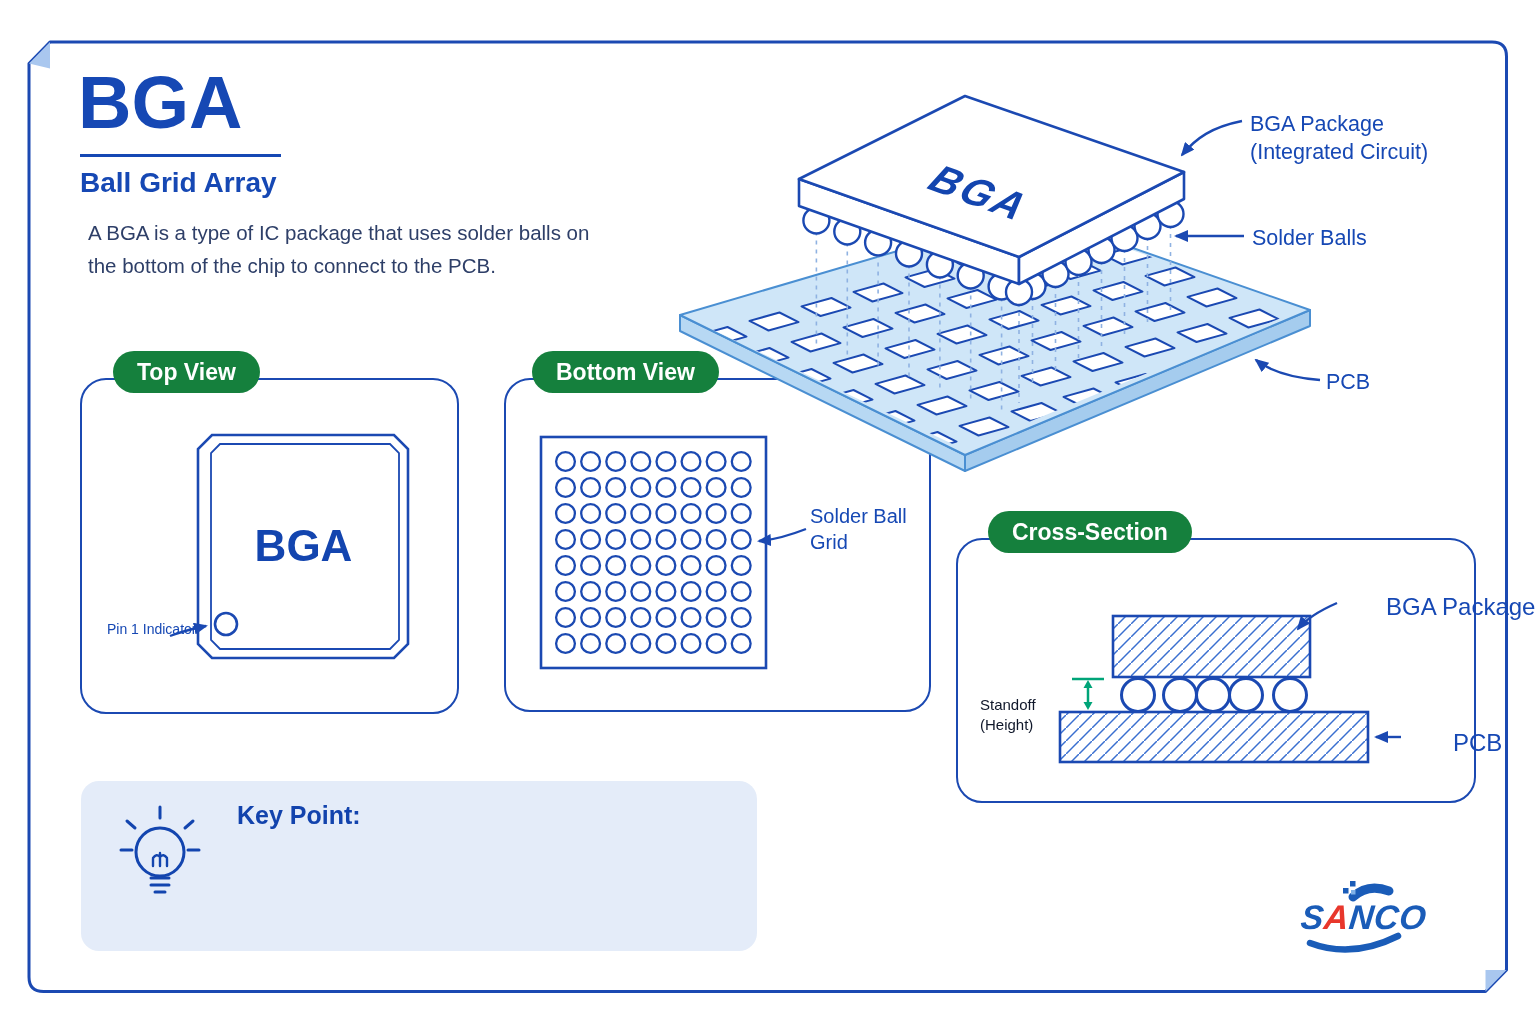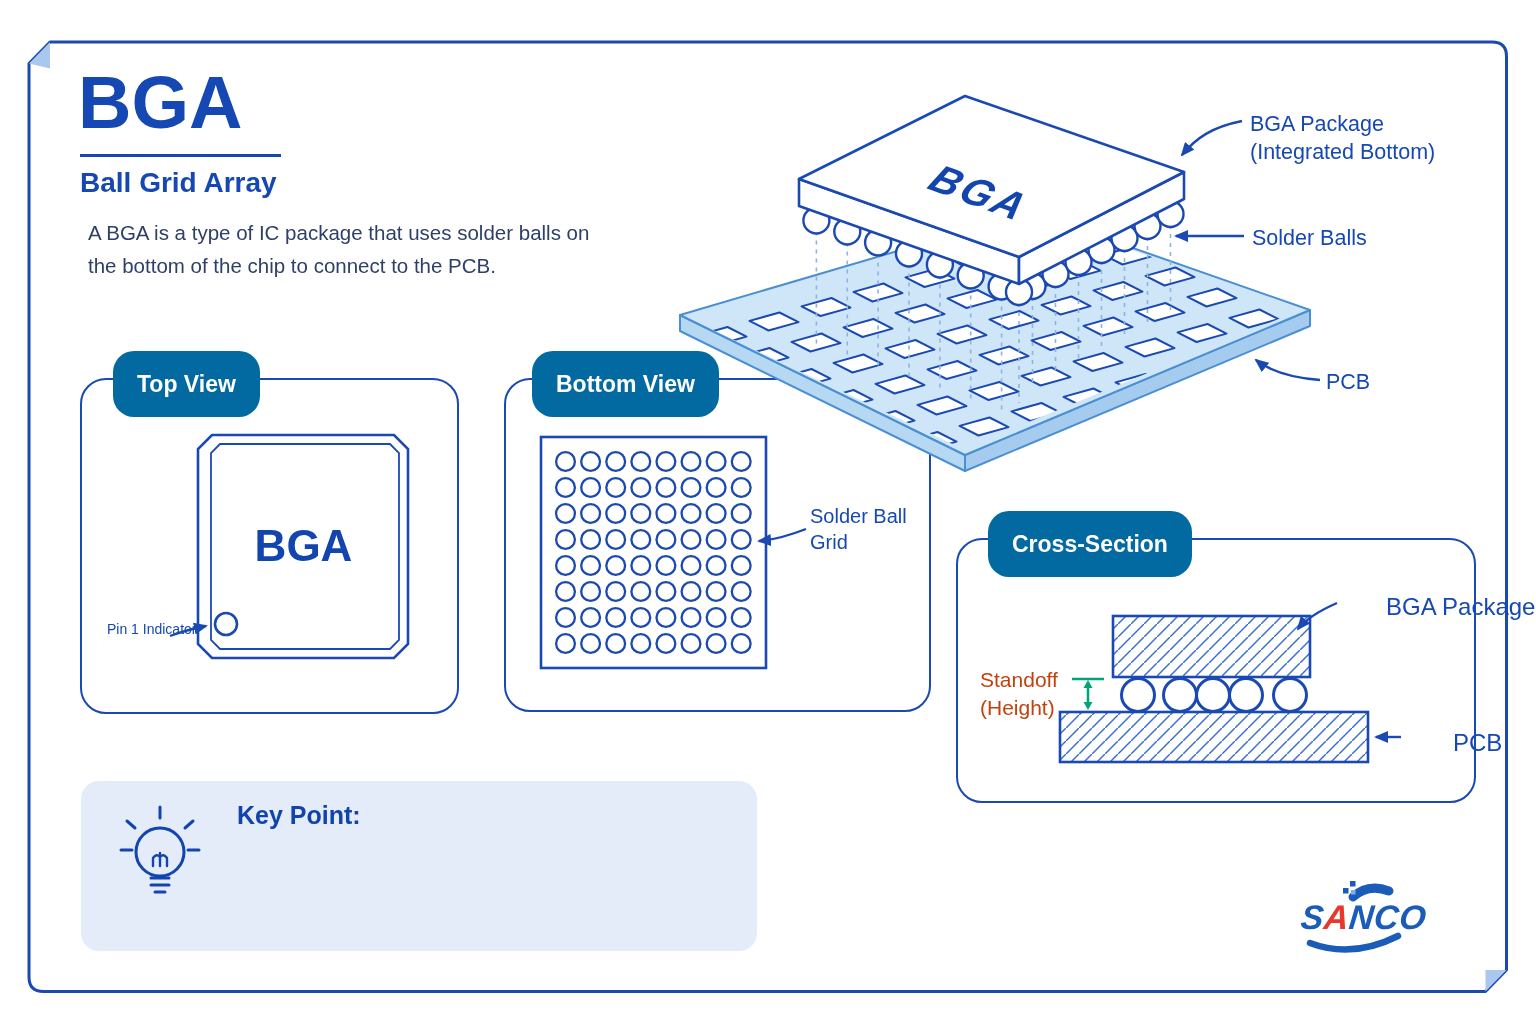--- a/index.html
+++ b/index.html
@@ -12,30 +12,30 @@
   .title{left:78px;top:60px;font-size:74px;font-weight:800;color:#1648b4;letter-spacing:0;}
   .title-rule{left:80px;top:154px;width:201px;height:3px;background:#1648b4;}
   .subtitle{left:80px;top:167px;font-size:28px;font-weight:700;color:#1648b4;}
   .desc{left:80px;top:217px;width:505px;font-size:20.5px;line-height:1.6;color:#2e3f68;margin-left:8px;}
 
   .card{position:absolute;background:#ffffff;border:2.4px solid #1b49b2;border-radius:26px;}
   .card-topview{left:80px;top:378px;width:375px;height:332px;}
   .card-bottomview{left:504px;top:378px;width:423px;height:330px;}
   .card-cross{left:956px;top:538px;width:516px;height:261px;}
 
-  .badge{position:absolute;height:42px;border-radius:21px;background:#0369a1;color:#ffffff;
+  .badge{position:absolute;height:42px;border-radius:21px;background:#15803d;color:#ffffff;
          font-size:23px;font-weight:700;display:flex;align-items:center;justify-content:center;
-         padding:12px 24px;white-space:nowrap;}
+         padding:0 24px;white-space:nowrap;}
   .badge-top{left:113px;top:351px;}
   .badge-bottom{left:532px;top:351px;}
   .badge-cross{left:988px;top:511px;}
 
   .blue-label{position:absolute;color:#1648b4;font-size:21.5px;line-height:1.32;}
   .small-label{position:absolute;color:#1648b4;font-size:24px;line-height:1.35;margin-left:46px;}
-  .green-label{position:absolute;color:#c2410c;font-size:21px;line-height:1.35;}
+  .green-label{position:absolute;color:#0f172a;font-size:15px;line-height:1.35;margin-top:29px;}
 
   .chip-big-label{left:198px;top:521px;width:211px;text-align:center;
                   font-size:44px;font-weight:800;color:#1345af;}
 
   .kp-box{left:81px;top:781px;width:676px;height:170px;background:#e4ecf9;border-radius:18px;}
   .kp-head{left:237px;top:801px;font-size:25px;font-weight:700;color:#1243ad;}
   .kp-body{left:237px;top:841px;width:498px;font-size:19.5px;line-height:1.47;color:#2e3f68;}
 
   .logo-text{left:1301px;top:898px;font-size:34px;font-weight:800;font-style:italic;
              color:#1a5cb8;letter-spacing:.5px;transform:skewX(-6deg);}
@@ -293,21 +293,21 @@
       <rect x="1343" y="888" width="5.5" height="5.5" fill="#1a5cb8"></rect>
       <rect x="1350" y="881" width="5.5" height="5.5" fill="#1a5cb8"></rect>
       <rect x="1351" y="890" width="4.5" height="4.5" fill="#7fb1e8"></rect>
     </g>
   </svg>
 
   <div class="badge badge-top">Top View</div>
   <div class="badge badge-cross">Cross-Section</div>
   <div class="badge badge-bottom">Bottom View</div>
 
-  <div class="blue-label" style="left:1250px;top:110px;width:200px;">BGA Package (Integrated Bottom)</div>
+  <div class="blue-label" style="left:1250px;top:110px;width:200px;">BGA Package (Integrated Circuit)</div>
   <div class="blue-label" style="left:1252px;top:224px;">Solder Balls</div>
   <div class="blue-label" style="left:1326px;top:368px;">PCB</div>
 
   <div class="chip-big-label abs">BGA</div>
   <div class="blue-label" style="left:107px;top:620px;width:94px;font-size:14px;">Pin 1 Indicator</div>
 
   <div class="blue-label" style="left:810px;top:503px;width:112px;font-size:20px;">Solder Ball Grid</div>
 
   <div class="small-label" style="left:1340px;top:591px;">BGA Package</div>
   <div class="small-label" style="left:1407px;top:727px;">PCB</div>

